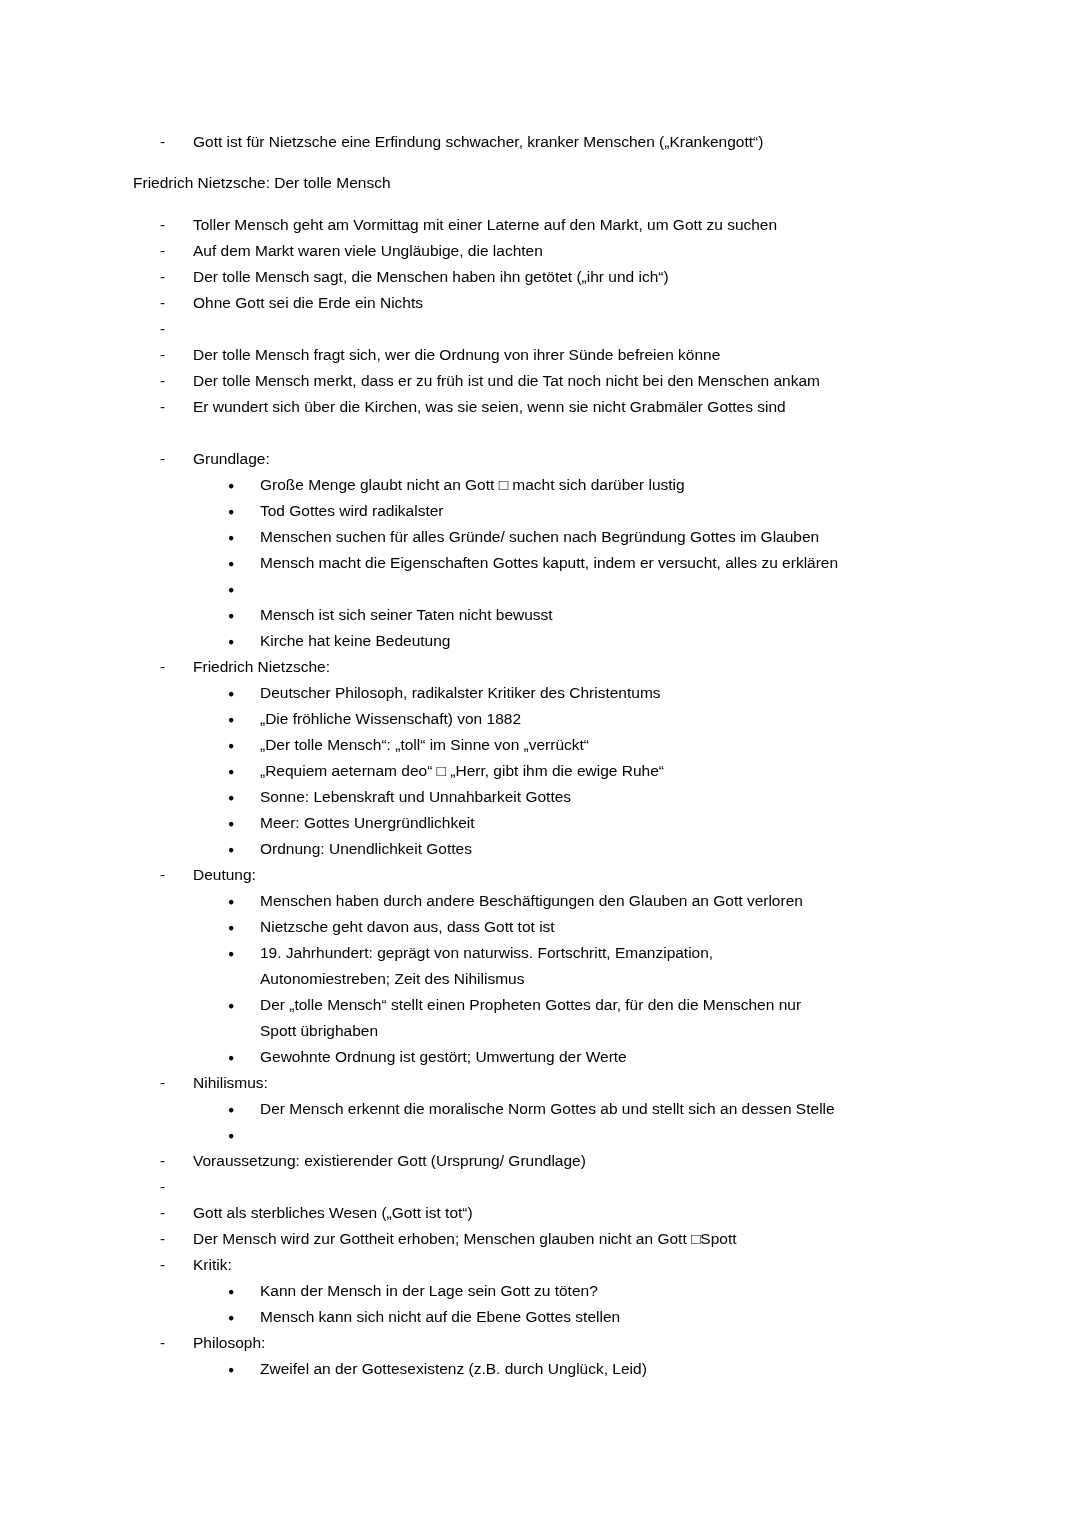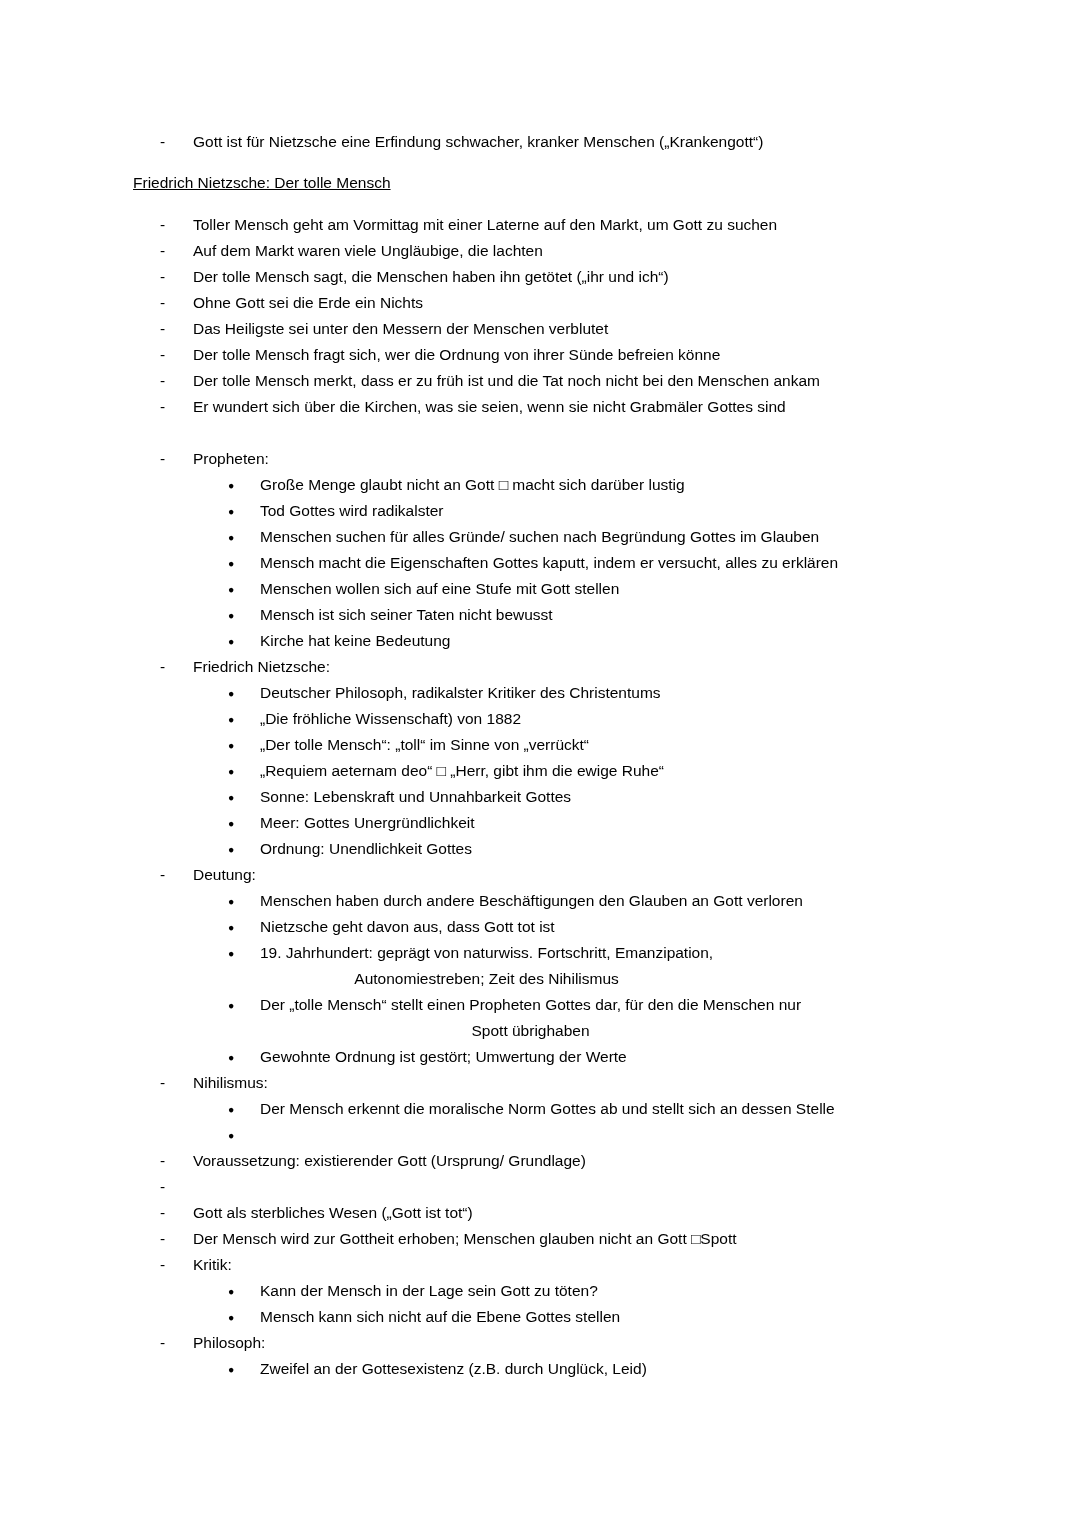--- a/index.html
+++ b/index.html
@@ -24,23 +24,22 @@
     left: 133px;
     top: 129px;
     width: 845px;
   }
   .line { display: flex; align-items: flex-start; }
   .level-1 { padding-left: 27px; }
   .level-2 { padding-left: 95px; }
   .bullet { flex: 0 0 auto; }
   .level-1 .bullet { width: 33px; }
   .level-2 .bullet { width: 32px; font-size: 10.5px; line-height: 26px; }
-  .text { white-space: pre-wrap; text-align: center; }
+  .text { white-space: pre-wrap; }
   .heading {
-    text-decoration: underline;
     margin: 15px 0 16px 0;
   }
   .spacer { height: 26px; }
 </style>
 </head>
 <body>
 
 <div class="page">
   <div class="content" id="doc-content">
       <div class="line level-1">
@@ -59,58 +58,56 @@
       <div class="line level-1">
         <span class="bullet">-</span>
         <span class="text">Der tolle Mensch sagt, die Menschen haben ihn getötet („ihr und ich“)</span>
       </div>
       <div class="line level-1">
         <span class="bullet">-</span>
         <span class="text">Ohne Gott sei die Erde ein Nichts</span>
       </div>
       <div class="line level-1">
         <span class="bullet">-</span>
-        <span class="text">Das Heiligste sei unter den Messern der Menschen verblutet</span>
       </div>
       <div class="line level-1">
         <span class="bullet">-</span>
         <span class="text">Der tolle Mensch fragt sich, wer die Ordnung von ihrer Sünde befreien könne</span>
       </div>
       <div class="line level-1">
         <span class="bullet">-</span>
         <span class="text">Der tolle Mensch merkt, dass er zu früh ist und die Tat noch nicht bei den Menschen ankam</span>
       </div>
       <div class="line level-1">
         <span class="bullet">-</span>
         <span class="text">Er wundert sich über die Kirchen, was sie seien, wenn sie nicht Grabmäler Gottes sind</span>
       </div>
       <div class="spacer"></div>
       <div class="line level-1">
         <span class="bullet">-</span>
-        <span class="text">Propheten:</span>
+        <span class="text">Grundlage:</span>
       </div>
       <div class="line level-2">
         <span class="bullet">●</span>
         <span class="text">Große Menge glaubt nicht an Gott □ macht sich darüber lustig</span>
       </div>
       <div class="line level-2">
         <span class="bullet">●</span>
         <span class="text">Tod Gottes wird radikalster</span>
       </div>
       <div class="line level-2">
         <span class="bullet">●</span>
         <span class="text">Menschen suchen für alles Gründe/ suchen nach Begründung Gottes im Glauben</span>
       </div>
       <div class="line level-2">
         <span class="bullet">●</span>
         <span class="text">Mensch macht die Eigenschaften Gottes kaputt, indem er versucht, alles zu erklären</span>
       </div>
       <div class="line level-2">
         <span class="bullet">●</span>
-        <span class="text">Menschen wollen sich auf eine Stufe mit Gott stellen</span>
       </div>
       <div class="line level-2">
         <span class="bullet">●</span>
         <span class="text">Mensch ist sich seiner Taten nicht bewusst</span>
       </div>
       <div class="line level-2">
         <span class="bullet">●</span>
         <span class="text">Kirche hat keine Bedeutung</span>
       </div>
       <div class="line level-1">

